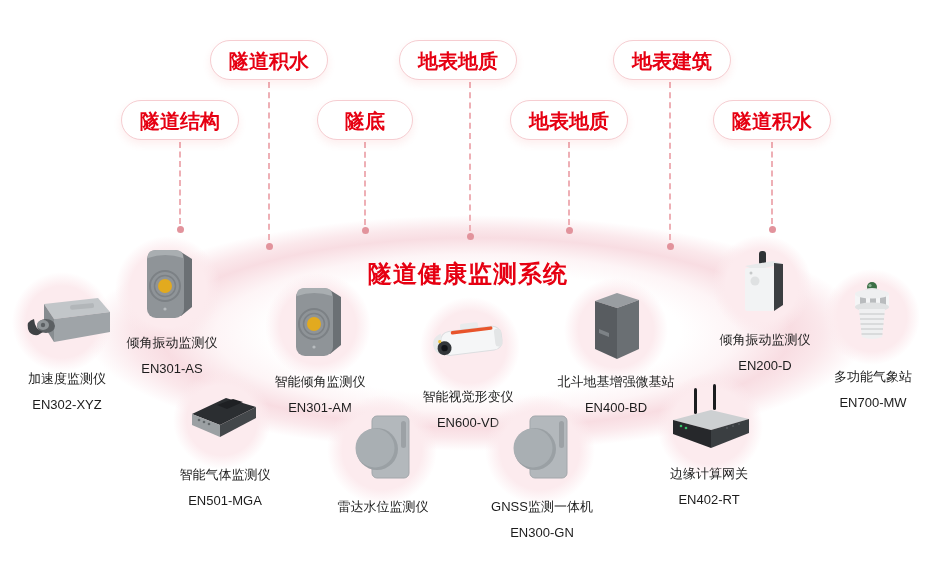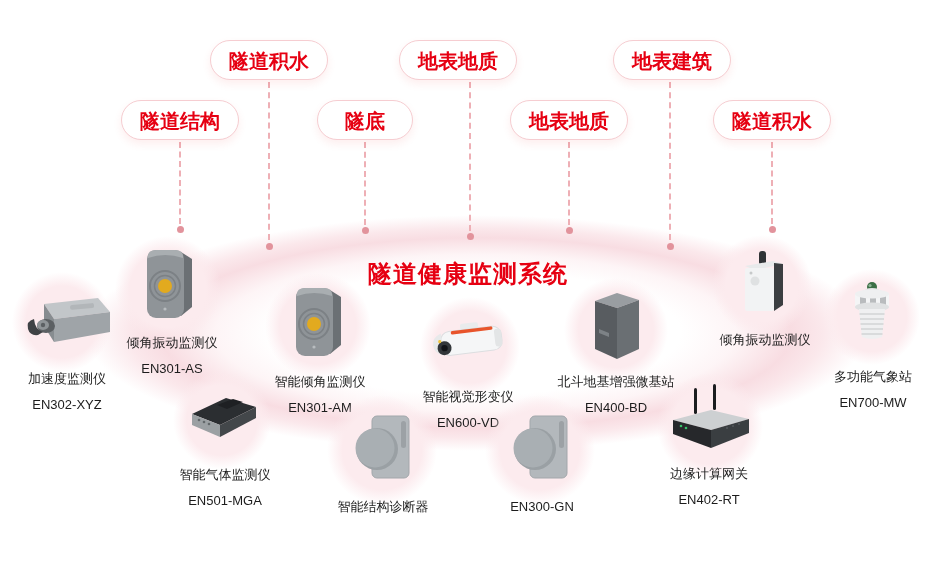--- a/index.html
+++ b/index.html
@@ -144,21 +144,21 @@
 
   <div class="device">
     <div class="blob" style="left:327px;top:395px;width:110px;height:110px"></div>
     <svg class="art" style="left:350px;top:413px" width="66" height="68" viewBox="0 0 66 68">
       <rect x="22" y="3" width="37" height="62" rx="5" fill="#b3b8bc" stroke="#a2a7ab" stroke-width="1"></rect>
       <rect x="51" y="8" width="5" height="27" rx="2.5" fill="#9ca1a5"></rect>
       <circle cx="27" cy="36" r="21" fill="#9aa0a4"></circle>
       <circle cx="25" cy="35" r="19.5" fill="#a9afb3"></circle>
     </svg>
     <div class="labels" style="left:303px;top:494px">
-      <div>智能结构诊断器</div>
+      <div>雷达水位监测仪</div>
     </div>
   </div>
 
   <div class="device">
     <div class="blob" style="left:420px;top:297px;width:100px;height:100px"></div>
     <svg class="art" style="left:428px;top:317px" width="84" height="50" viewBox="0 0 84 50">
       <g transform="rotate(-7 42 25)">
         <rect x="34" y="6" width="18" height="7" rx="2" fill="#e9ebec"></rect>
         <rect x="13" y="12" width="61" height="24" rx="9" fill="#f5f6f7" stroke="#dcdee0" stroke-width="1"></rect>
         <path d="M14 13 q-9 3 -9 11 q0 8 9 11 z" fill="#e7e9ea"></path>
@@ -177,20 +177,21 @@
 
   <div class="device">
     <div class="blob" style="left:485px;top:395px;width:110px;height:110px"></div>
     <svg class="art" style="left:508px;top:413px" width="66" height="68" viewBox="0 0 66 68">
       <rect x="22" y="3" width="37" height="62" rx="5" fill="#b3b8bc" stroke="#a2a7ab" stroke-width="1"></rect>
       <rect x="51" y="8" width="5" height="27" rx="2.5" fill="#9ca1a5"></rect>
       <circle cx="27" cy="36" r="21" fill="#9aa0a4"></circle>
       <circle cx="25" cy="35" r="19.5" fill="#a9afb3"></circle>
     </svg>
     <div class="labels" style="left:462px;top:494px">
+      <div>GNSS监测一体机</div>
       <div>EN300-GN</div>
     </div>
   </div>
 
   <div class="device">
     <div class="blob" style="left:564px;top:278px;width:104px;height:104px"></div>
     <svg class="art" style="left:587px;top:291px" width="58" height="70" viewBox="0 0 58 70">
       <polygon points="8,10 30,2 52,9 30,17" fill="#999da1"></polygon>
       <polygon points="8,10 30,17 30,68 8,58" fill="#585c60"></polygon>
       <polygon points="30,17 52,9 52,58 30,68" fill="#6a6f73"></polygon>
@@ -227,20 +228,21 @@
     <svg class="art" style="left:735px;top:249px" width="56" height="66" viewBox="0 0 56 66">
       <rect x="24" y="2" width="7" height="14" rx="3" fill="#303336"></rect>
       <polygon points="10,17 38,12 48,15 20,21" fill="#e8eaeb"></polygon>
       <rect x="10" y="19" width="29" height="43" rx="2" fill="#f2f3f4"></rect>
       <polygon points="39,14 48,15 48,56 39,62" fill="#3b3e41"></polygon>
       <circle cx="20" cy="32" r="4.5" fill="#dfe1e2"></circle>
       <circle cx="16" cy="24" r="1.5" fill="#c7c9ca"></circle>
     </svg>
     <div class="labels" style="left:685px;top:327px">
       <div>倾角振动监测仪</div>
+      <div>EN200-D</div>
     </div>
   </div>
 
   <div class="device">
     <div class="blob" style="left:824px;top:269px;width:96px;height:96px"></div>
     <svg class="art" style="left:845px;top:278px" width="54" height="72" viewBox="0 0 54 72">
       <circle cx="27" cy="9" r="5" fill="#3c6e45"></circle>
       <circle cx="25" cy="7.5" r="1.6" fill="#8fb597"></circle>
       <ellipse cx="27" cy="14" rx="9" ry="4" fill="#e3e5e6"></ellipse>
       <rect x="10" y="16" width="34" height="13" fill="#f4f5f6"></rect>

